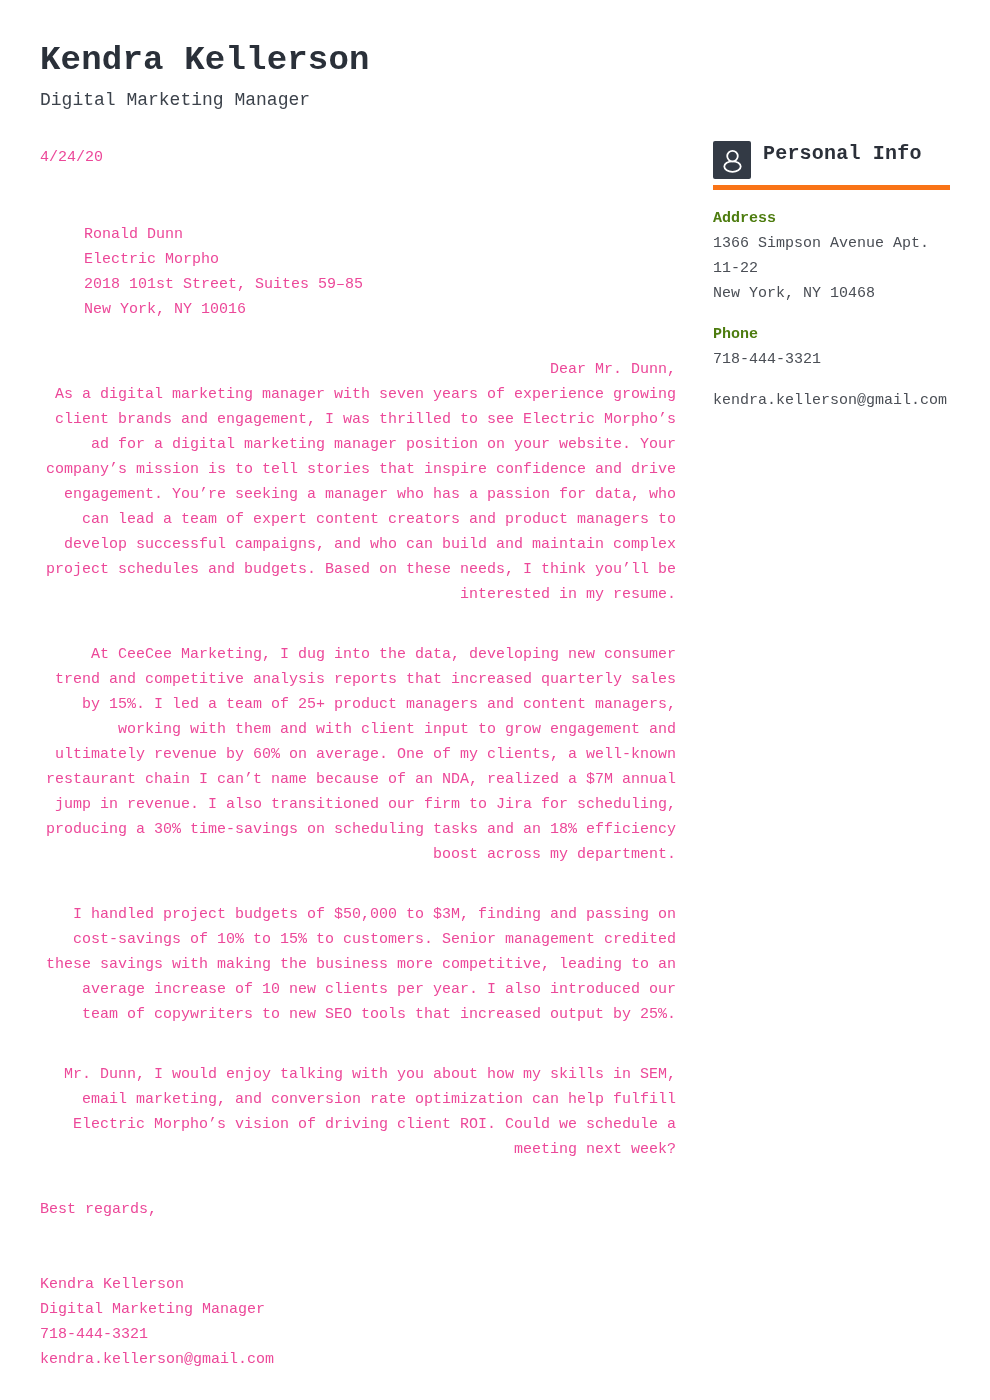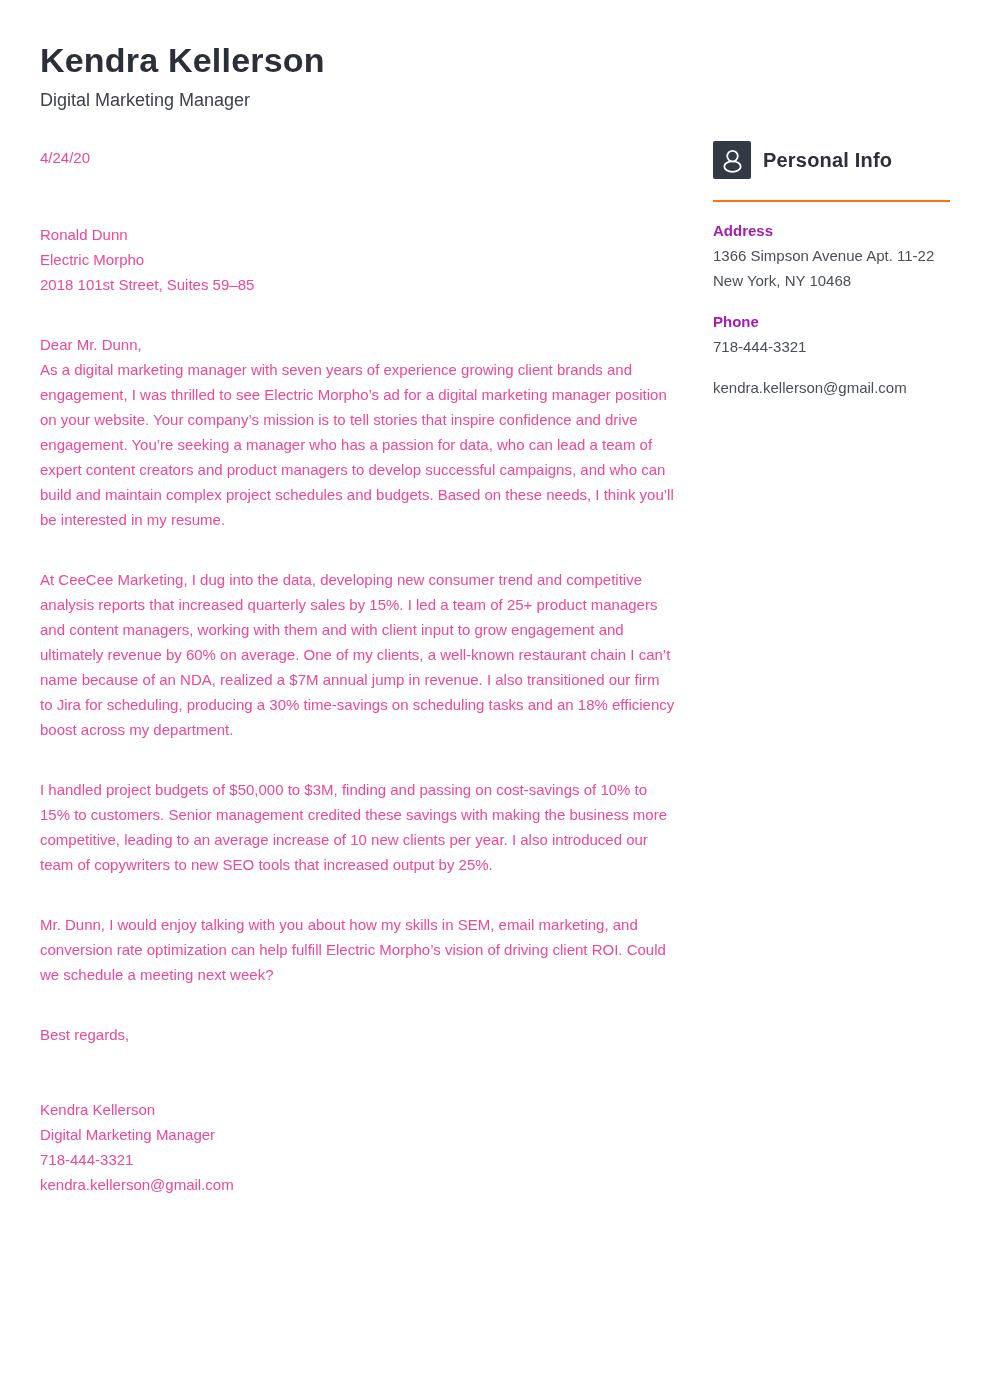--- a/index.html
+++ b/index.html
@@ -4,21 +4,21 @@
 <style>
   * { margin: 0; padding: 0; box-sizing: border-box; }
   html, body { width: 990px; height: 1400px; }
   body {
     font-family: "Liberation Sans", sans-serif;
     background: #ffffff;
     position: relative;
     overflow: hidden;
     color: #474b52;
   }
-  .page { position: relative; width: 848px; height: 1400px; background: #fff; }
+  .page { position: relative; width: 848px; height: 1400px; background: #fff; font-family: Liberation Mono, monospace; }
 
   
   .doc-header { padding: 40px 40px 0 40px; }
   .doc-name {
     font-size: 34px;
     font-weight: 700;
     color: #2a3039;
     letter-spacing: 0.2px;
     line-height: 40px;
   }
@@ -34,80 +34,80 @@
   .letter {
     position: absolute;
     left: 40px;
     top: 140px;
     width: 636px;
     font-size: 15px;
     line-height: 25px;
     color: #ec4899;
   }
   .letter .date { margin-top: 5px; }
-  .recipient { margin-top: 52px; }
-  .para { margin-top: 35px; }
+  .recipient { margin-top: 52px; margin-left: 44px; }
+  .para { margin-top: 35px; text-align: right; }
   .salutation { display: block; }
   .closing { margin-top: 35px; }
   .signature { margin-top: 50px; }
 
   
   .sidebar {
     position: absolute;
     left: 713px;
     top: 141px;
     width: 237px;
     font-size: 15px;
     line-height: 25px;
   }
   .sidebar-head {
     display: flex;
-    align-items: center;
-    padding-bottom: 21px;
-    border-bottom: 2px solid #f97316;
+    padding-bottom: 6px;
+    border-bottom: 5px solid #f97316;
   }
   .sidebar-icon-box {
     width: 38px;
     height: 38px;
     background: #333a45;
     border-radius: 2px;
     flex: 0 0 auto;
     display: flex;
     align-items: center;
     justify-content: center;
   }
   .sidebar-title {
     font-size: 20px;
     font-weight: 700;
     color: #2b3039;
     margin-left: 12px;
     letter-spacing: 0.2px;
   }
   .field { margin-top: 16px; }
   .field:first-of-type { margin-top: 17px; }
-  .field-label { font-weight: 700; color: #a21caf; margin-top: 8px; }
+  .field-label { font-weight: 700; color: #4d7c0f; margin-top: 8px; }
   .field-value { color: #4a4e55; }
 </style>
 </head>
 <body>
 
 <div class="page">
 
   <div class="doc-header">
     <div class="doc-name">Kendra Kellerson</div>
     <div class="doc-title">Digital Marketing Manager</div>
   </div>
 
   <div class="letter">
     <div class="date">4/24/20</div>
 
     <div class="recipient">
       <div>Ronald Dunn</div>
       <div>Electric Morpho</div>
       <div>2018 101st Street, Suites 59–85</div>
+      <div>New York, NY 10016</div>
     </div>
 
     <div class="para">
       <span class="salutation">Dear Mr. Dunn,</span>
       <span>As a digital marketing manager with seven years of experience growing client brands and engagement, I was thrilled to see Electric Morpho’s ad for a digital marketing manager position on your website. Your company’s mission is to tell stories that inspire confidence and drive engagement. You’re seeking a manager who has a passion for data, who can lead a team of expert content creators and product managers to develop successful campaigns, and who can build and maintain complex project schedules and budgets. Based on these needs, I think you’ll be interested in my resume.</span>
     </div>
 
     <div class="para">At CeeCee Marketing, I dug into the data, developing new consumer trend and competitive analysis reports that increased quarterly sales by 15%. I led a team of 25+ product managers and content managers, working with them and with client input to grow engagement and ultimately revenue by 60% on average. One of my clients, a well-known restaurant chain I can’t name because of an NDA, realized a $7M annual jump in revenue. I also transitioned our firm to Jira for scheduling, producing a 30% time-savings on scheduling tasks and an 18% efficiency boost across my department.</div>
     <div class="para">I handled project budgets of $50,000 to $3M, finding and passing on cost-savings of 10% to 15% to customers. Senior management credited these savings with making the business more competitive, leading to an average increase of 10 new clients per year. I also introduced our team of copywriters to new SEO tools that increased output by 25%.</div>
     <div class="para">Mr. Dunn, I would enjoy talking with you about how my skills in SEM, email marketing, and conversion rate optimization can help fulfill Electric Morpho’s vision of driving client ROI. Could we schedule a meeting next week?</div>

